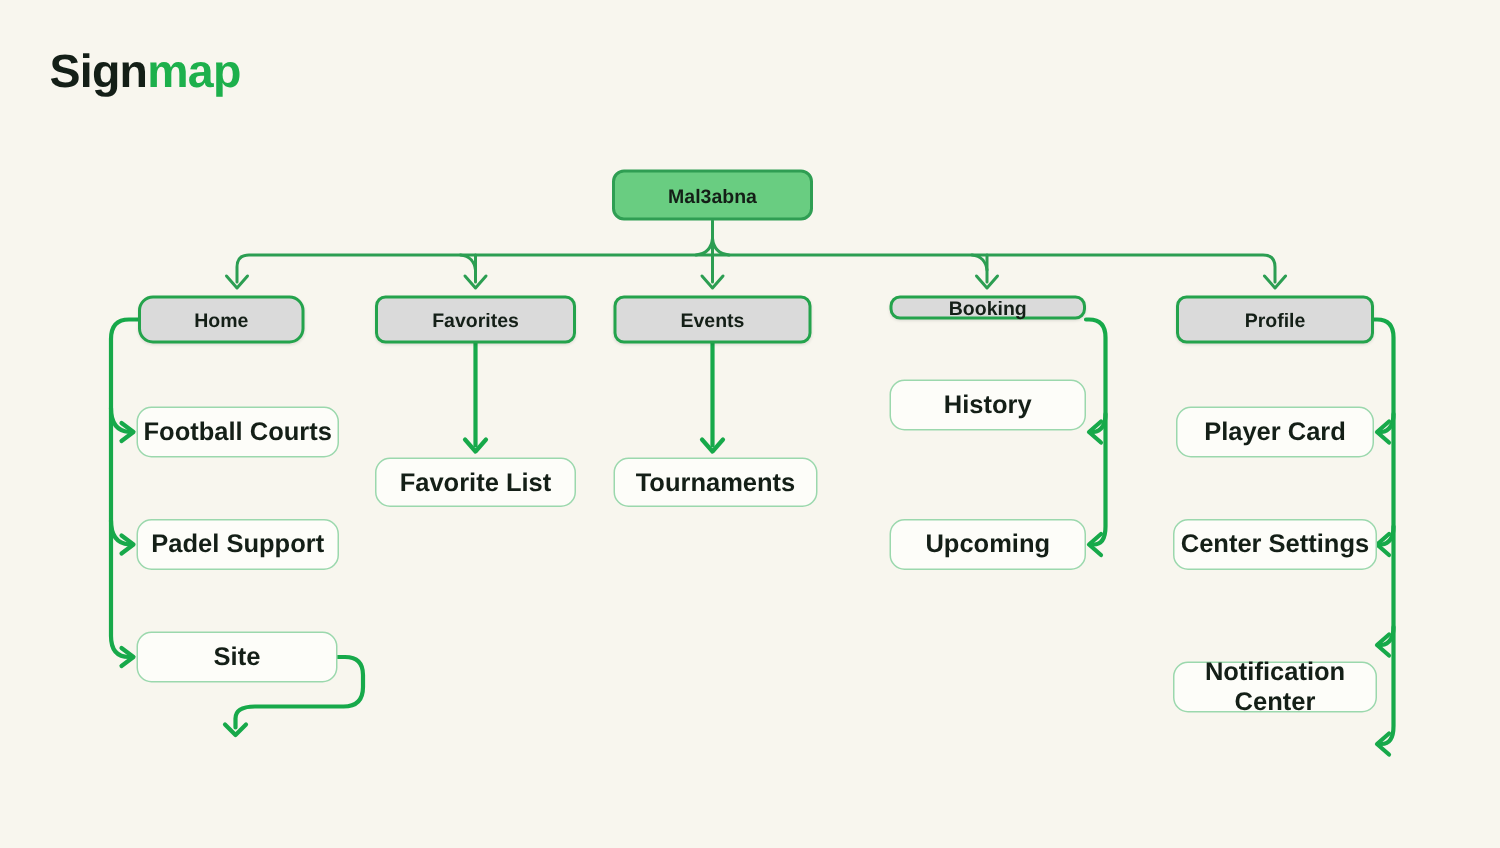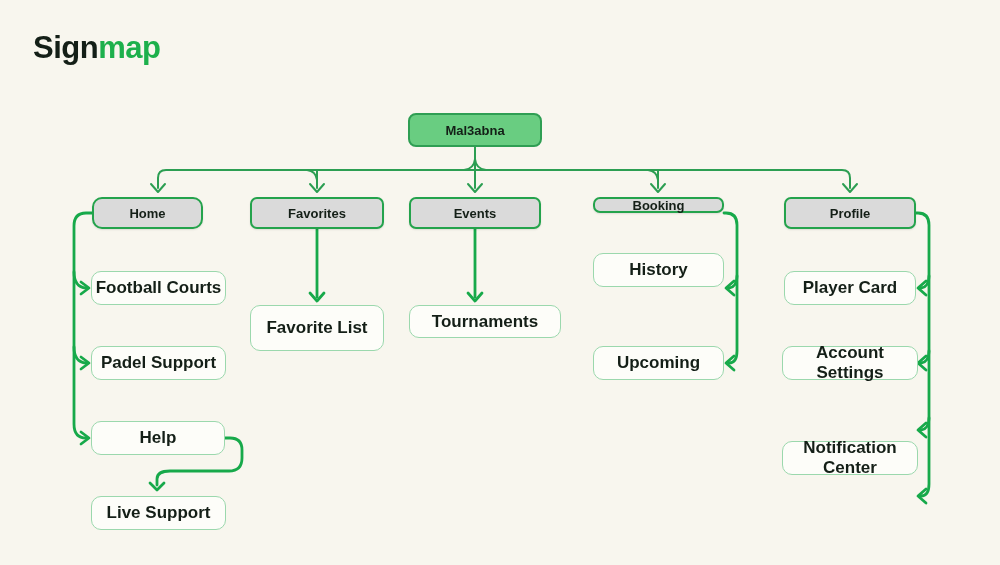--- a/index.html
+++ b/index.html
@@ -58,22 +58,22 @@
   .p-root{left:408px;top:113px;width:134px;height:34px;}
   .p-home{left:92px;top:197px;width:111px;height:32px;border-radius:10px;}
   .p-favorites{left:250px;top:197px;width:134px;height:32px;}
   .p-events{left:409px;top:197px;width:132px;height:32px;}
   .p-booking{left:593px;top:197px;width:131px;height:16px;}
   .p-profile{left:784px;top:197px;width:132px;height:32px;}
   .p-football{left:91px;top:271px;width:135px;height:34px;}
   .p-padel{left:91px;top:346px;width:135px;height:34px;}
   .p-help{left:91px;top:421px;width:134px;height:34px;}
   .p-livesupport{left:91px;top:496px;width:135px;height:34px;}
-  .p-favlist{left:250px;top:305px;width:134px;height:46px;}
-  .p-tournaments{left:409px;top:305px;width:152px;height:33px;}
+  .p-favlist{left:250px;top:305px;width:134px;height:33px;}
+  .p-tournaments{left:409px;top:305px;width:136px;height:33px;}
   .p-history{left:593px;top:253px;width:131px;height:34px;}
   .p-upcoming{left:593px;top:346px;width:131px;height:34px;}
   .p-playercard{left:784px;top:271px;width:132px;height:34px;}
   .p-accountsettings{left:782px;top:346px;width:136px;height:34px;}
   .p-notification{left:782px;top:413px;width:136px;height:34px;margin-top:28px;}
   .p-signout{left:784px;top:480px;width:132px;height:33px;}
 </style>
 </head>
 <body>
 
@@ -131,23 +131,22 @@
   <div class="node root p-root">Mal3abna</div>
 
   <div class="node l1 p-home">Home</div>
   <div class="node l1 p-favorites">Favorites</div>
   <div class="node l1 p-events">Events</div>
   <div class="node l1 p-booking">Booking</div>
   <div class="node l1 p-profile">Profile</div>
 
   <div class="node l2 p-football">Football Courts</div>
   <div class="node l2 p-padel">Padel Support</div>
-  <div class="node l2 p-help">Help</div>
-  <div class="node l2 p-livesupport">Live Support</div>
+  <div class="node l2 p-help">Site</div>
   <div class="node l2 p-favlist">Favorite List</div>
   <div class="node l2 p-tournaments">Tournaments</div>
   <div class="node l2 p-history">History</div>
   <div class="node l2 p-upcoming">Upcoming</div>
   <div class="node l2 p-playercard">Player Card</div>
-  <div class="node l2 p-accountsettings">Account Settings</div>
+  <div class="node l2 p-accountsettings">Center Settings</div>
   <div class="node l2 p-notification">Notification Center</div>
 
 </div>
 
 </body></html>

